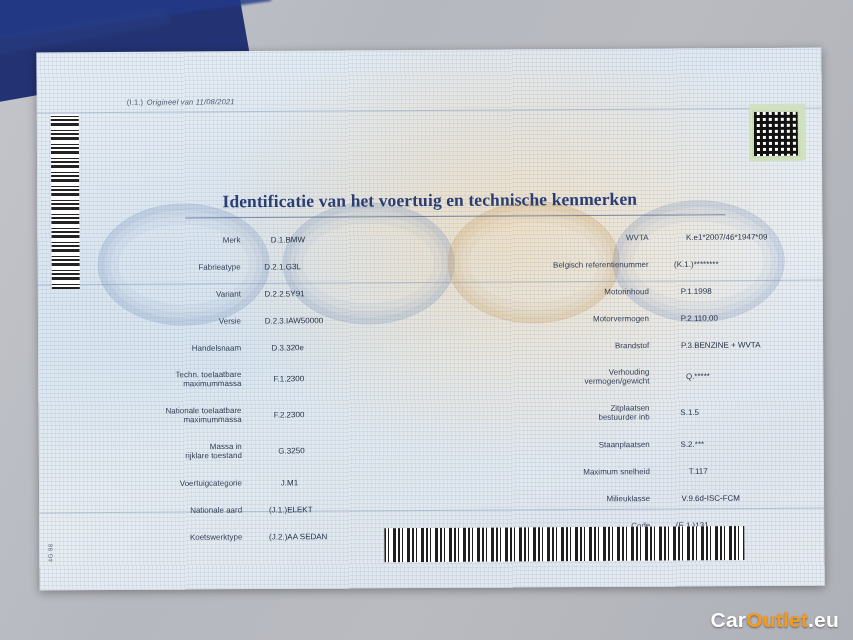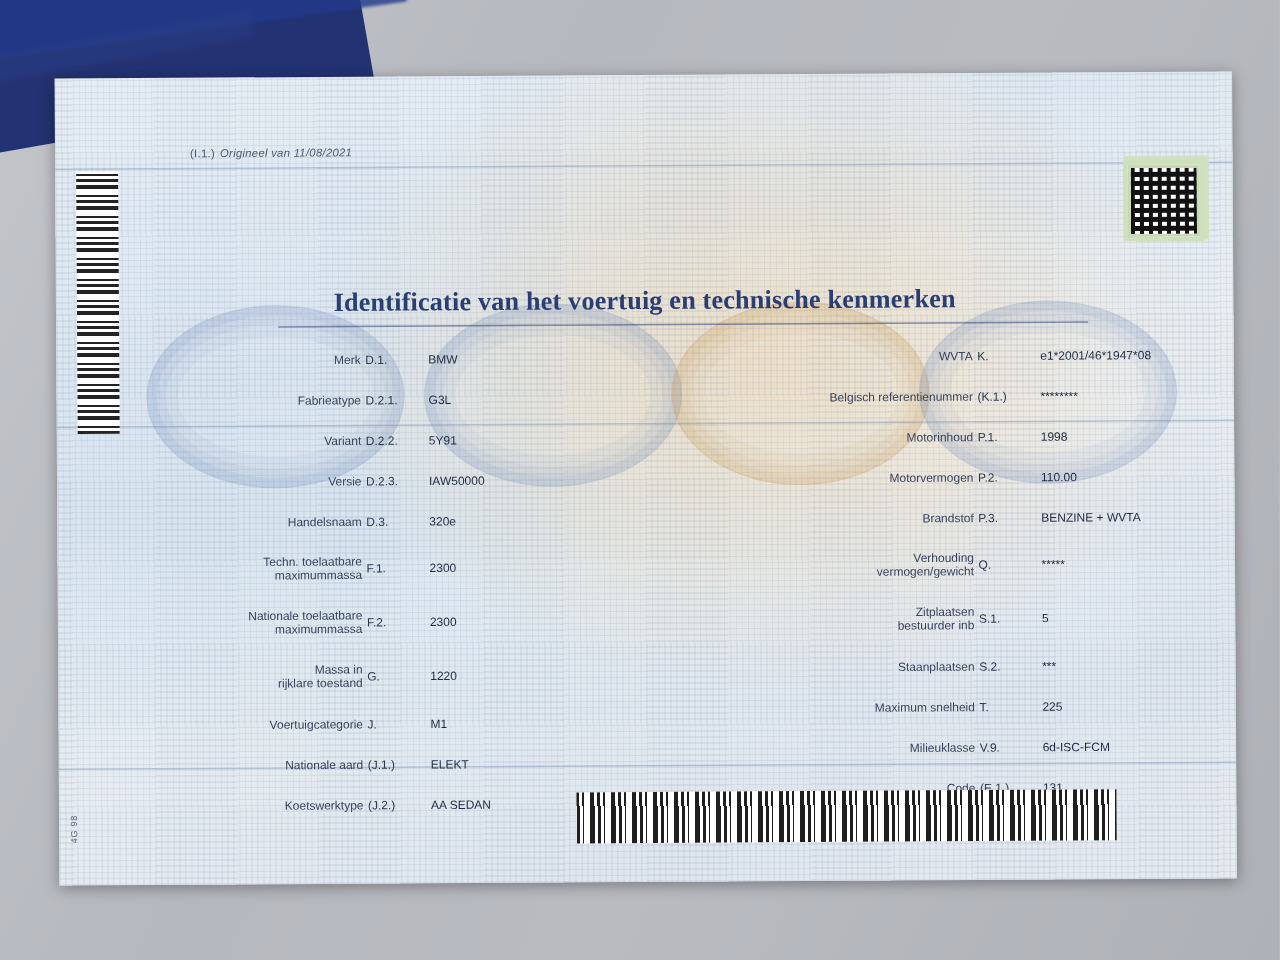--- a/index.html
+++ b/index.html
@@ -187,21 +187,21 @@
     line-height: 1.15;
     color: #37435c;
     font-size: 8px;
   }
   .code {
     position: absolute;
     left: 186px;
     top: 50%;
     transform: translateY(-50%);
     width: 42px;
-    text-align: left;
+    text-align: right;
     font-size: 8px;
     color: #2c3850;
   }
   .val {
     position: absolute;
     left: 228px;
     top: 50%;
     transform: translateY(-50%);
     font-size: 8px;
     color: #1f2b42;
@@ -302,21 +302,21 @@
           <div class="val">2300</div>
         </div>
         <div class="row tall">
           <div class="lbl">Nationale toelaatbare<br>maximummassa</div>
           <div class="code">F.2.</div>
           <div class="val">2300</div>
         </div>
         <div class="row tall">
           <div class="lbl">Massa in<br>rijklare toestand</div>
           <div class="code">G.</div>
-          <div class="val">1220</div>
+          <div class="val">3250</div>
         </div>
         <div class="row">
           <div class="lbl">Voertuigcategorie</div>
           <div class="code">J.</div>
           <div class="val">M1</div>
         </div>
         <div class="row">
           <div class="lbl">Nationale aard</div>
           <div class="code">(J.1.)</div>
           <div class="val">ELEKT</div>
@@ -325,21 +325,21 @@
           <div class="lbl">Koetswerktype</div>
           <div class="code">(J.2.)</div>
           <div class="val">AA SEDAN</div>
         </div>
       </div>
 
     <div id="col-right" class="col">
         <div class="row">
           <div class="lbl">WVTA</div>
           <div class="code">K.</div>
-          <div class="val">e1*2001/46*1947*08</div>
+          <div class="val">e1*2007/46*1947*09</div>
         </div>
         <div class="row">
           <div class="lbl">Belgisch referentienummer</div>
           <div class="code">(K.1.)</div>
           <div class="val">********</div>
         </div>
         <div class="row">
           <div class="lbl">Motorinhoud</div>
           <div class="code">P.1.</div>
           <div class="val">1998</div>
@@ -365,32 +365,35 @@
           <div class="val">5</div>
         </div>
         <div class="row">
           <div class="lbl">Staanplaatsen</div>
           <div class="code">S.2.</div>
           <div class="val">***</div>
         </div>
         <div class="row">
           <div class="lbl">Maximum snelheid</div>
           <div class="code">T.</div>
-          <div class="val">225</div>
+          <div class="val">117</div>
         </div>
         <div class="row">
           <div class="lbl">Milieuklasse</div>
           <div class="code">V.9.</div>
           <div class="val">6d-ISC-FCM</div>
         </div>
         <div class="row">
           <div class="lbl">Code</div>
           <div class="code">(E.1.)</div>
           <div class="val">131</div>
         </div>
       </div>
 
     <div class="barcode-h" style="left:345px; top:478px; width:360px; height:34px;"></div>
 
     <div class="side-text">4G 98</div>
   </div>
 
+  <div id="watermark">
+    <span>Car</span><span class="accent">Outlet</span><span>.eu</span>
+  </div>
 </div>
 
 </body></html>

